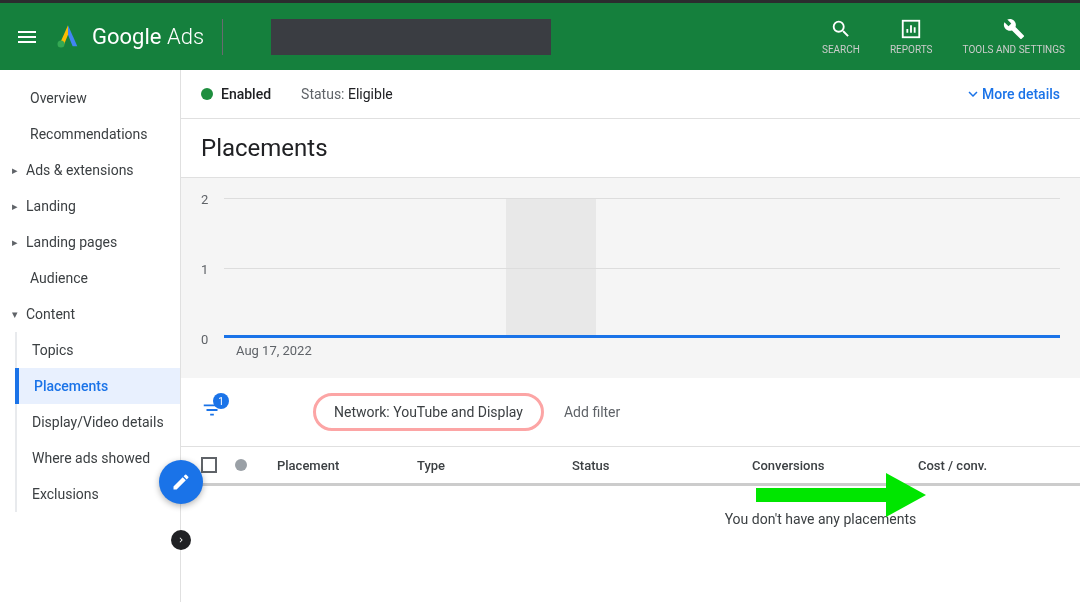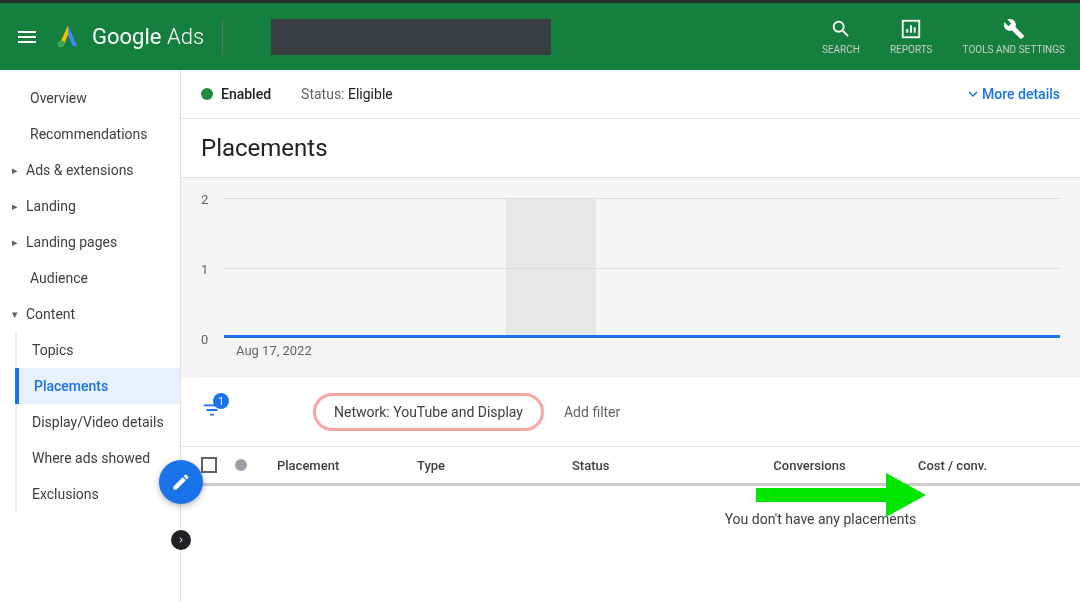--- a/index.html
+++ b/index.html
@@ -53,21 +53,21 @@
     .filter-chip { border: 3px solid #fca5a5; border-radius: 20px; padding: 8px 18px; font-size: 14px; color: #3c4043; cursor: pointer; }
     .add-filter { font-size: 14px; color: #5f6368; cursor: pointer; }
     
     .table-header { display: flex; border-bottom: 3px solid #ccc; padding: 10px 20px; align-items: center; }
     .checkbox { width: 16px; height: 16px; border: 2px solid #5f6368; margin-right: 18px; }
     .gray-dot { width: 12px; height: 12px; background: #9aa0a6; border-radius: 50%; margin-right: 30px; }
     .th { font-size: 13px; color: #3c4043; font-weight: 500; }
     .th-placement { width: 140px; }
     .th-type { width: 155px; }
     .th-status { width: 180px; }
-    .th-conversions { width: 115px; text-align: center; }
+    .th-conversions { width: 115px; text-align: left; }
     .th-cost { width: 120px; text-align: right; }
     
     .empty-state { text-align: center; padding: 25px 0 0 0; position: relative; }
     .empty-text { font-size: 14px; color: #3c4043; margin-bottom: 12px; margin-left: 380px; }
     .empty-link { font-size: 15px; color: #1a73e8; cursor: pointer; margin-left: 380px; }
     
     .arrow-annotation { position: absolute; left: 575px; bottom: 22px; display: flex; align-items: center; }
     .arrow-line { width: 130px; height: 14px; background: #00e600; }
     .arrow-head { width: 0; height: 0; border-top: 22px solid transparent; border-bottom: 22px solid transparent; border-left: 40px solid #00e600; }
     

